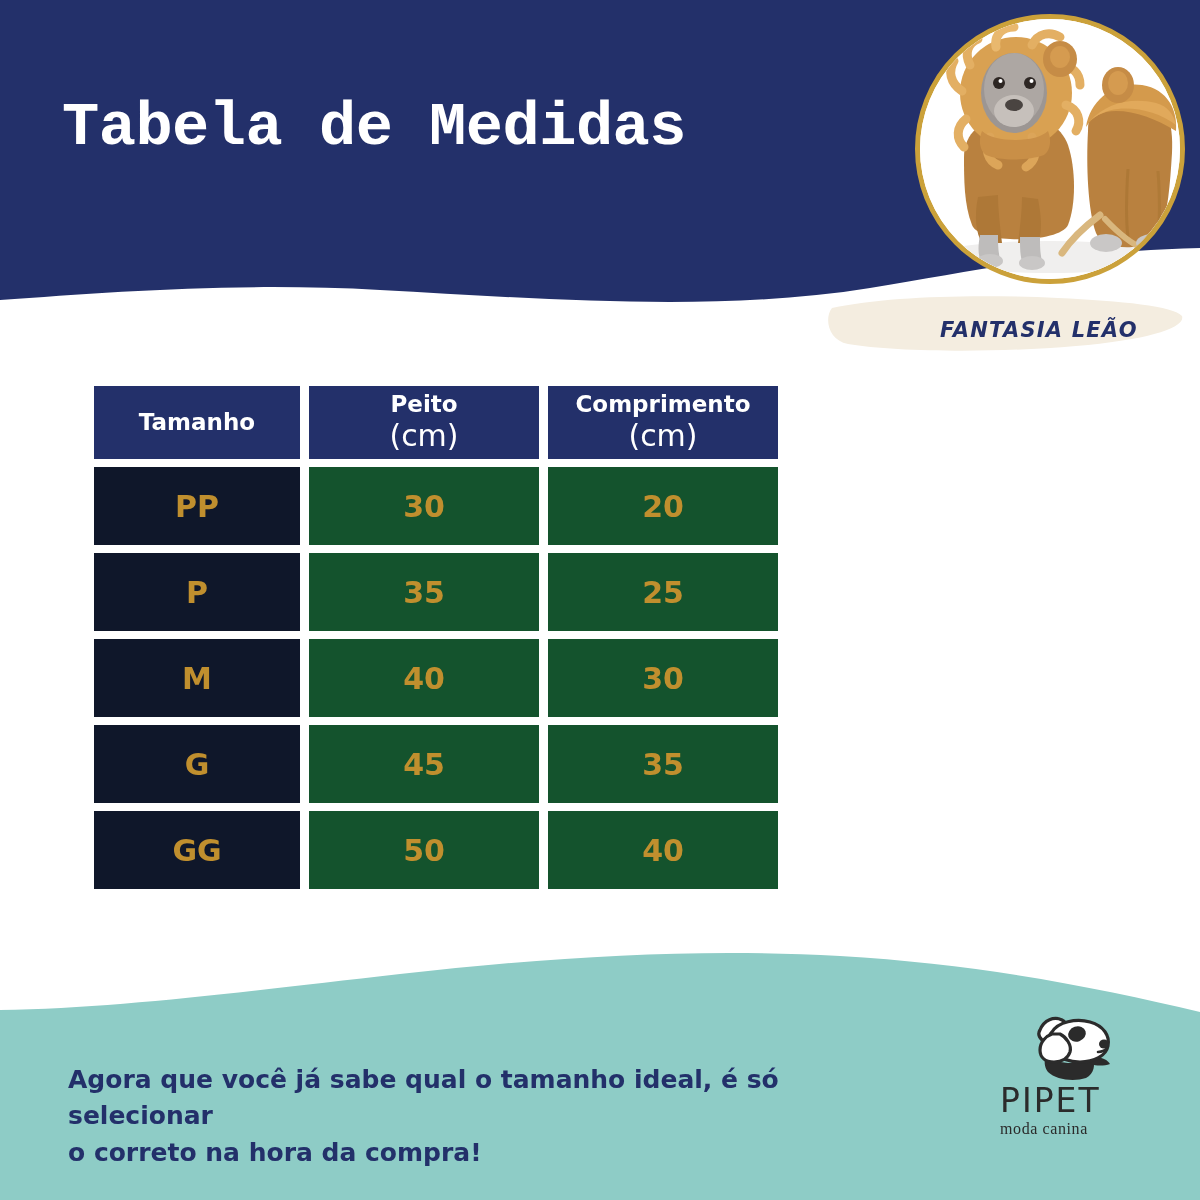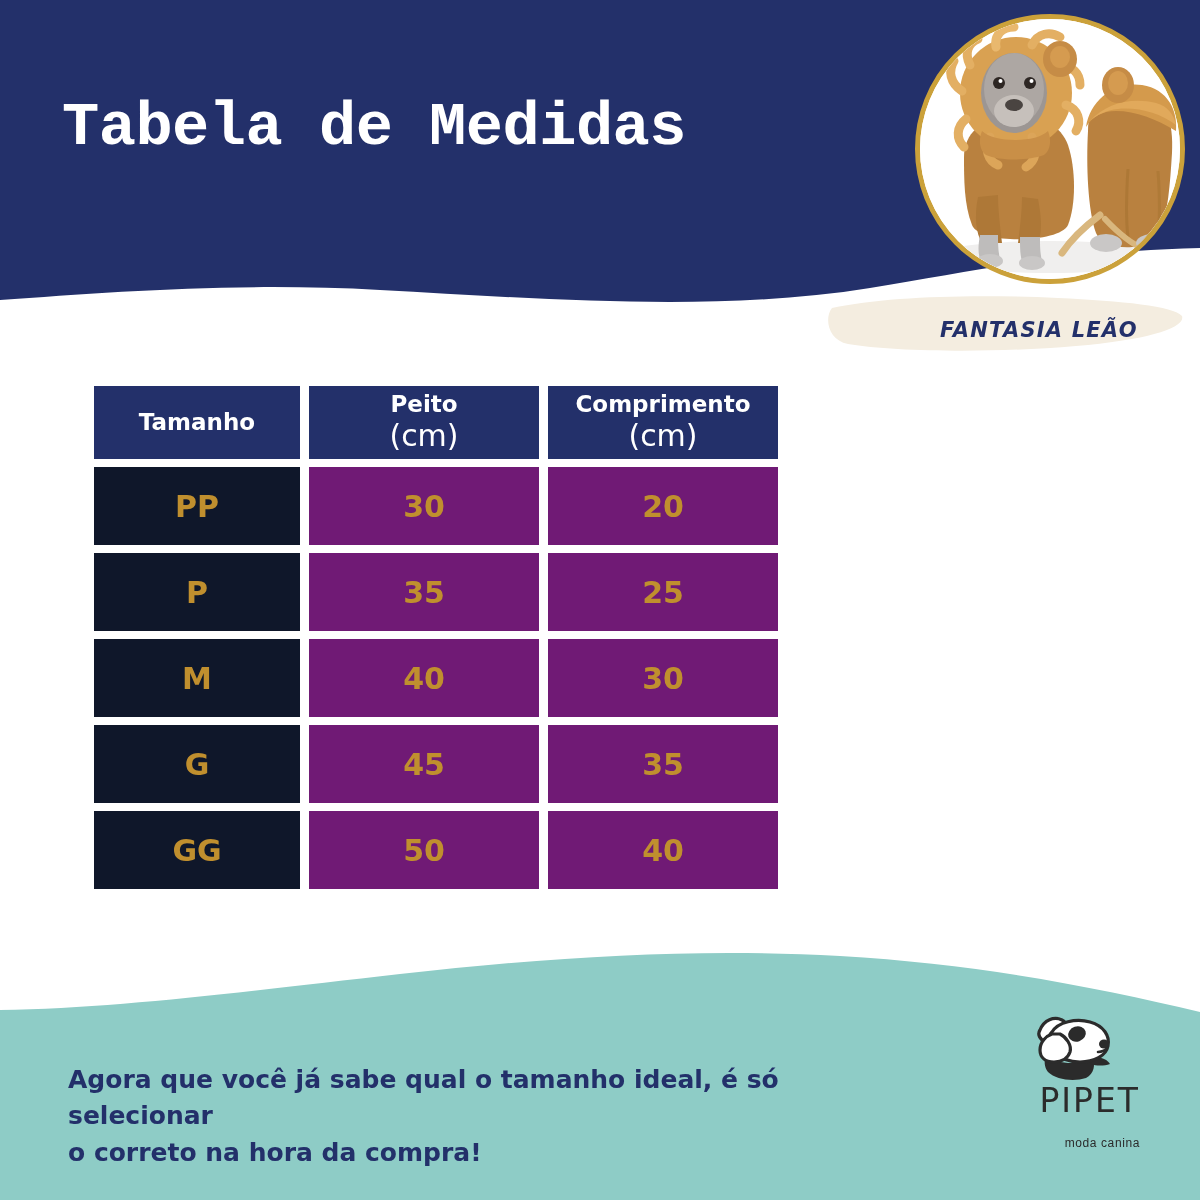--- a/index.html
+++ b/index.html
@@ -124,21 +124,21 @@
 
   .cell-size {
     background: #0f172a;
     color: #C08F2E;
     height: 78px;
     font-family: "DejaVu Sans", sans-serif;
     font-size: 30px;
     font-weight: bold;
   }
   .cell-val {
-    background: #701a75;
+    background: #14532d;
     color: #C08F2E;
     height: 78px;
     font-family: "DejaVu Sans", sans-serif;
     font-size: 30px;
     font-weight: bold;
   }
 
   
   .footer-wave {
     position: absolute;
@@ -162,37 +162,37 @@
   }
 
   
   .brand-logo {
     position: absolute;
     left: 1000px;
     top: 1012px;
     width: 140px;
     height: 140px;
     z-index: 5;
-    text-align: right;
+    text-align: left;
   }
   .brand-mark { display: block; margin: 0 auto; }
   .brand-name {
     margin-top: 2px;
     color: #2B2B2B;
     font-family: "DejaVu Sans", sans-serif;
     font-size: 33px;
     font-weight: normal;
     letter-spacing: 2px;
     line-height: 1;
   }
   .brand-tagline {
-    margin-top: 20px;
+    margin-top: 4px;
     color: #2B2B2B;
-    font-family: Liberation Sans, sans-serif;
-    font-size: 12px;
+    font-family: Liberation Serif, serif;
+    font-size: 16px;
     letter-spacing: 0.6px;
     line-height: 1;
   }
 </style>
 </head>
 <body>
 
 <div class="page">
 
   <svg class="header-wave" viewBox="0 0 1200 330" preserveAspectRatio="none">

